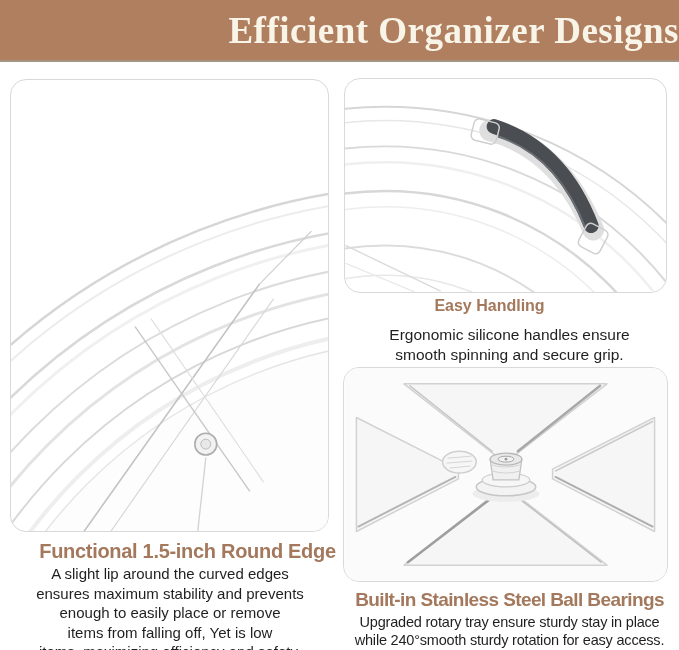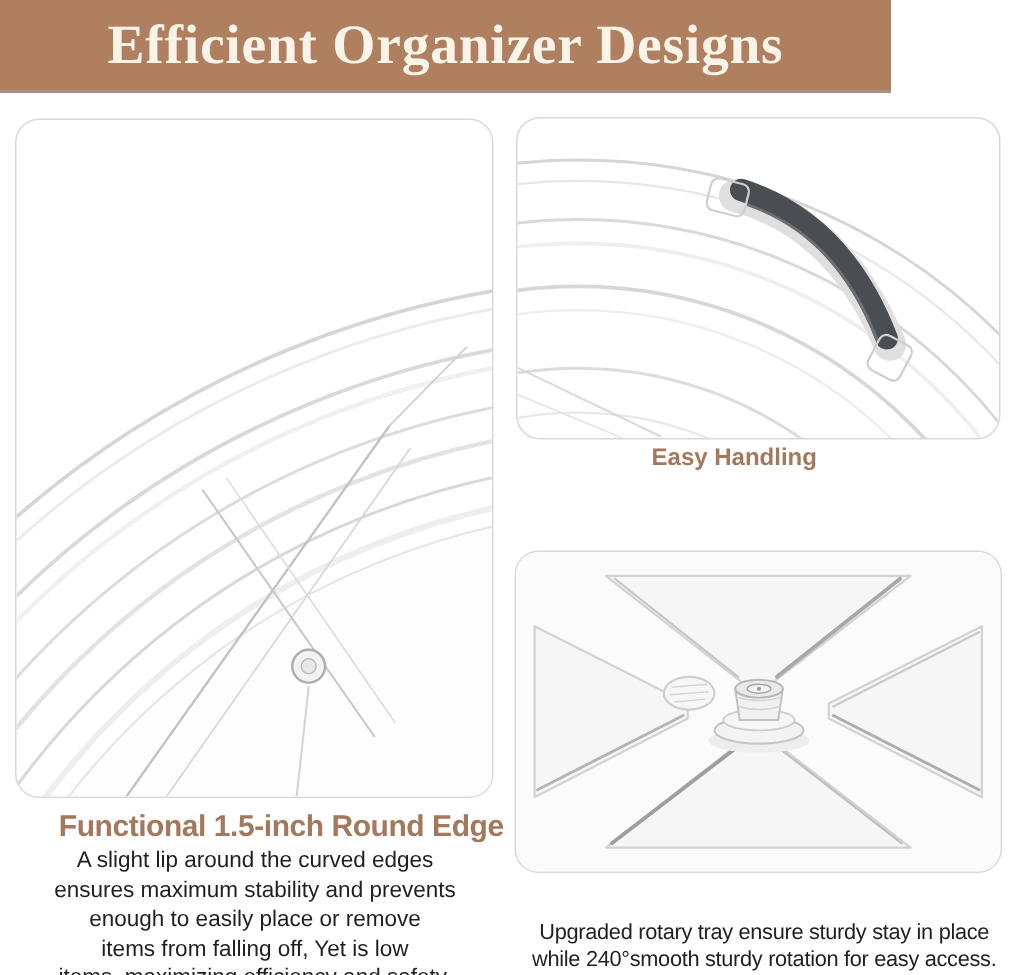--- a/index.html
+++ b/index.html
@@ -7,23 +7,23 @@
     --banner_text:#f9f4e8;
     --heading_color:#a3785c;
     --body_color:#1f1f1f;
     --panel_border:#d9d9d9;
   }
   *{margin:0;padding:0;box-sizing:border-box;}
   html,body{width:679px;height:650px;background:#ffffff;overflow:hidden;
     font-family:"Liberation Sans",sans-serif;}
   .stage{position:absolute;top:0;left:0;width:679px;height:650px;background:#fff;}
 
-  .banner{position:absolute;left:0;top:0;width:594px;height:62px;
+  .banner{position:absolute;left:0;top:0;width:679px;height:62px;
     background:var(--banner_bg);border-bottom:2px solid #a59384;
-    display:flex;align-items:center;justify-content:center;}
+    display:flex;align-items:center;justify-content:flex-end;}
   .banner h1{font-family:"Liberation Serif",serif;font-weight:bold;
     font-size:37px;letter-spacing:.5px;color:var(--banner_text);}
 
   .panel{position:absolute;background:#fff;border:1px solid var(--panel_border);
     border-radius:16px;overflow:hidden;}
   .panel svg{display:block;width:100%;height:100%;}
   .panel-edge{left:10px;top:79px;width:319px;height:453px;}
   .panel-handle{left:344px;top:78px;width:323px;height:215px;}
   .panel-bearing{left:343px;top:367px;width:325px;height:215px;}
 
@@ -142,19 +142,24 @@
   <h2 class="cap cap-edge">Functional 1.5-inch Round Edge</h2>
   <div class="body-text body-edge">
     <div>A slight lip around the curved edges</div>
     <div>ensures maximum stability and prevents</div>
     <div>enough to easily place or remove</div>
     <div>items from falling off, Yet is low</div>
     <div>items, maximizing efficiency and safety.</div>
   </div>
 
   <h2 class="cap cap-handle">Easy Handling</h2>
+  <div class="body-text body-handle">
+    <div>Ergonomic silicone handles ensure</div>
+    <div>smooth spinning and secure grip.</div>
+  </div>
 
+  <h2 class="cap cap-bearing">Built-in Stainless Steel Ball Bearings</h2>
   <div class="body-text body-bearing">
     <div>Upgraded rotary tray ensure sturdy stay in place</div>
     <div>while 240°smooth sturdy rotation for easy access.</div>
   </div>
 
 </div>
 
 </body></html>

